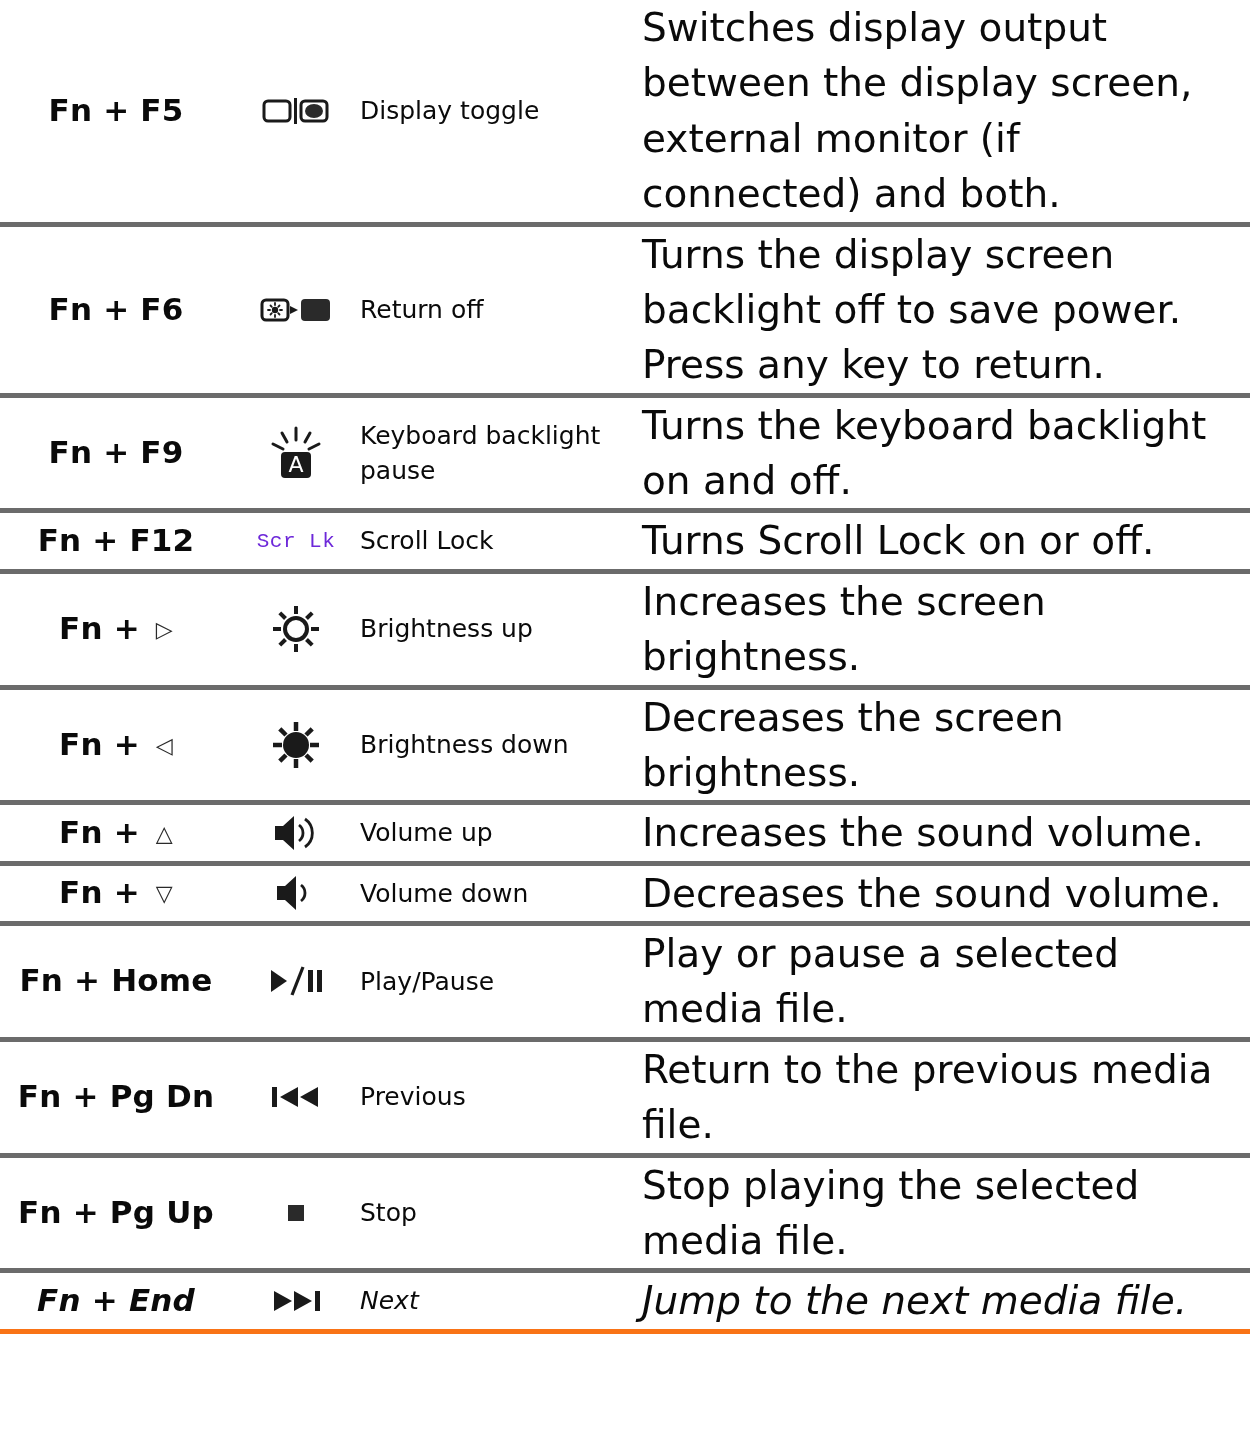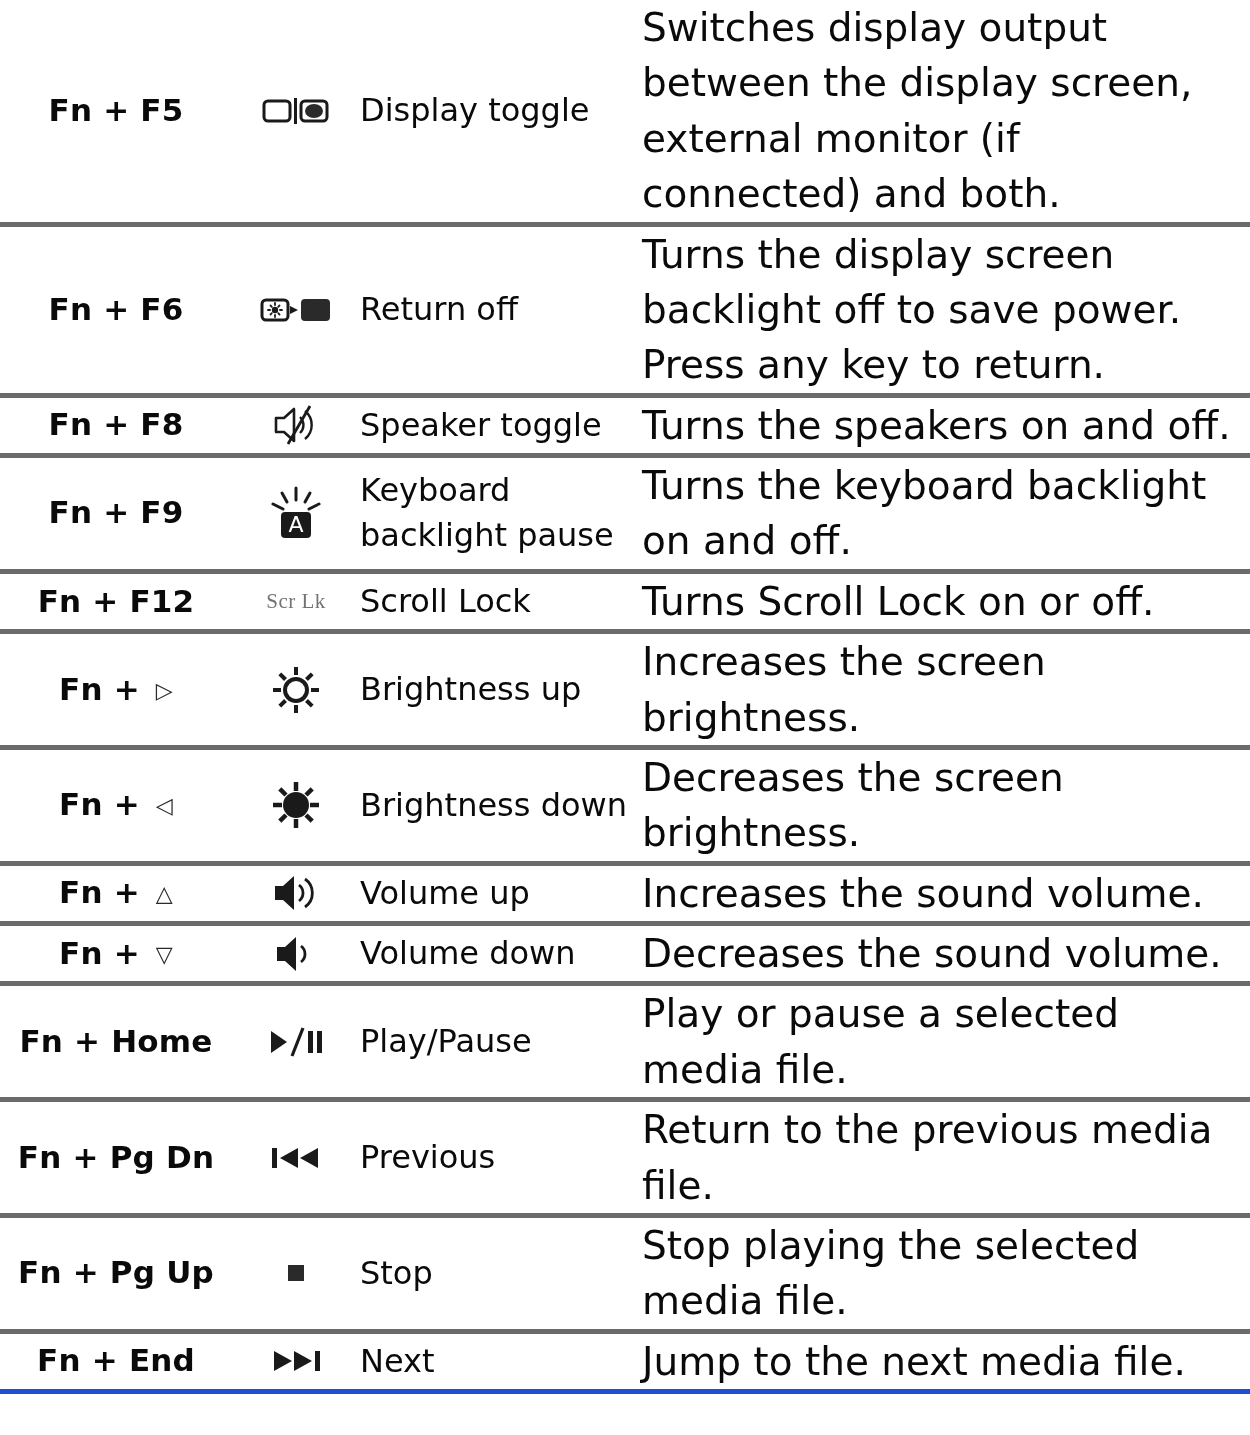--- a/index.html
+++ b/index.html
@@ -21,21 +21,22 @@
     table-layout: fixed;
   }
 
   .hotkey-table tr {
     border-top: 5px solid #6b6b6b;
   }
   .hotkey-table tr:first-child {
     border-top: none;
   }
   .hotkey-table tr:last-child {
-    border-bottom: 5px solid #1d4ed8;
+    border-bottom: 5px solid #f97316;
+    font-style: italic;
   }
 
   .hotkey-table td {
     padding: 0;
     vertical-align: middle;
   }
 
   
   .col-combo  { width: 232px; }
   .col-icon   { width: 128px; }
@@ -57,28 +58,28 @@
     vertical-align: 2px;
     padding-left: 5px;
   }
 
   .icon-cell {
     text-align: center;
     padding: 4px 0;
   }
   .icon-cell .txt-icon {
     font-size: 21px;
-    font-family: Liberation Serif, serif;
-    color: #737373;
+    font-family: Liberation Mono, monospace;
+    color: #6d28d9;
     letter-spacing: 0.5px;
   }
   .icon-cell svg { display: block; margin: 0 auto; }
 
   .name-cell {
-    font-size: 32px;
+    font-size: 25px;
     line-height: 1.42;
     padding: 5px 8px 5px 8px;
   }
 
   .desc-cell {
     font-size: 39px;
     line-height: 1.42;
     padding: 5px 6px 5px 10px;
   }
 </style>
@@ -126,33 +127,20 @@
         </g>
         <polygon points="30,11 38,15 30,19" fill="#1a1a1a"></polygon>
         <rect x="41" y="4" width="29" height="22" rx="4" ry="4" fill="#2a2a2a"></rect>
       </svg>
     </td>
     <td class="name-cell">Return off</td>
     <td class="desc-cell">Turns the display screen backlight off to save power. Press any key to return.</td>
   </tr>
 
 
-  <tr>
-    <td class="combo-cell"><span>Fn + F8</span></td>
-    <td class="icon-cell">
-      <svg width="52" height="48" viewBox="0 0 52 48" aria-hidden="true">
-        <path d="M6 17 L14 17 L24 8 L24 40 L14 31 L6 31 Z" fill="none" stroke="#1a1a1a" stroke-width="2.6" stroke-linejoin="round"></path>
-        <path d="M30 16 A11 11 0 0 1 30 32" fill="none" stroke="#1a1a1a" stroke-width="2.4"></path>
-        <path d="M35 10 A18 18 0 0 1 35 38" fill="none" stroke="#1a1a1a" stroke-width="2.4"></path>
-        <line x1="40" y1="5" x2="18" y2="43" stroke="#1a1a1a" stroke-width="2.8"></line>
-      </svg>
-    </td>
-    <td class="name-cell">Speaker toggle</td>
-    <td class="desc-cell">Turns the speakers on and off.</td>
-  </tr>
 
   <tr>
     <td class="combo-cell"><span>Fn + F9</span></td>
     <td class="icon-cell">
       <svg width="56" height="56" viewBox="0 0 56 56" aria-hidden="true">
         <g stroke="#1a1a1a" stroke-width="3" stroke-linecap="round">
           <line x1="28" y1="3" x2="28" y2="15"></line>
           <line x1="14" y1="8" x2="19" y2="17"></line>
           <line x1="42" y1="8" x2="37" y2="17"></line>
           <line x1="5" y1="19" x2="15" y2="24"></line>

